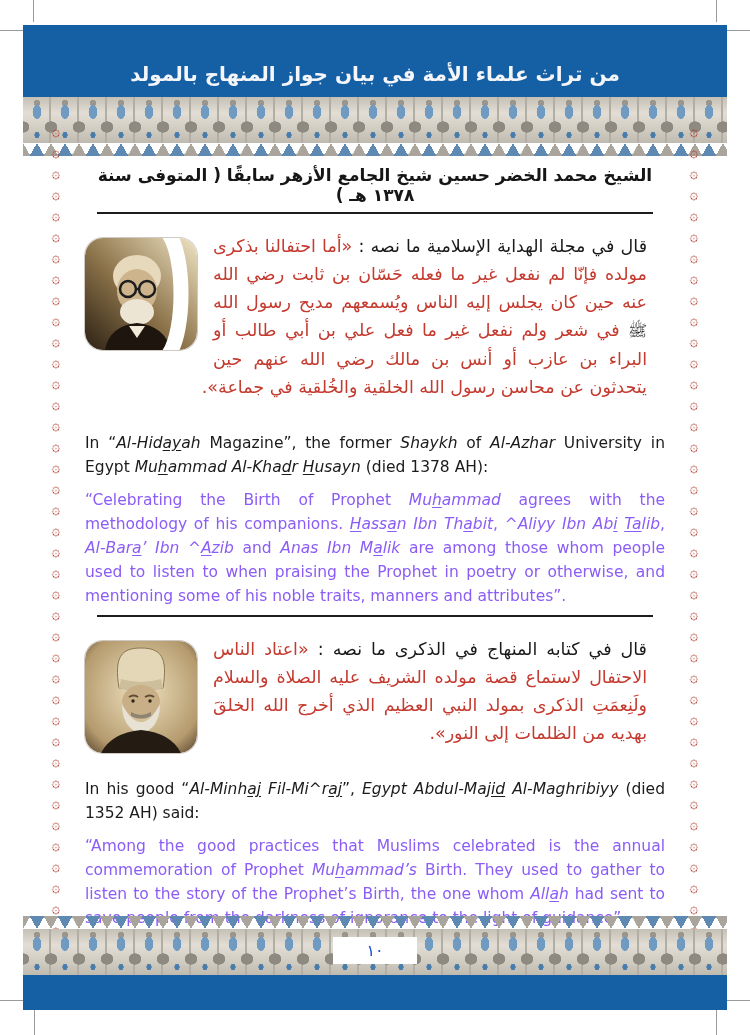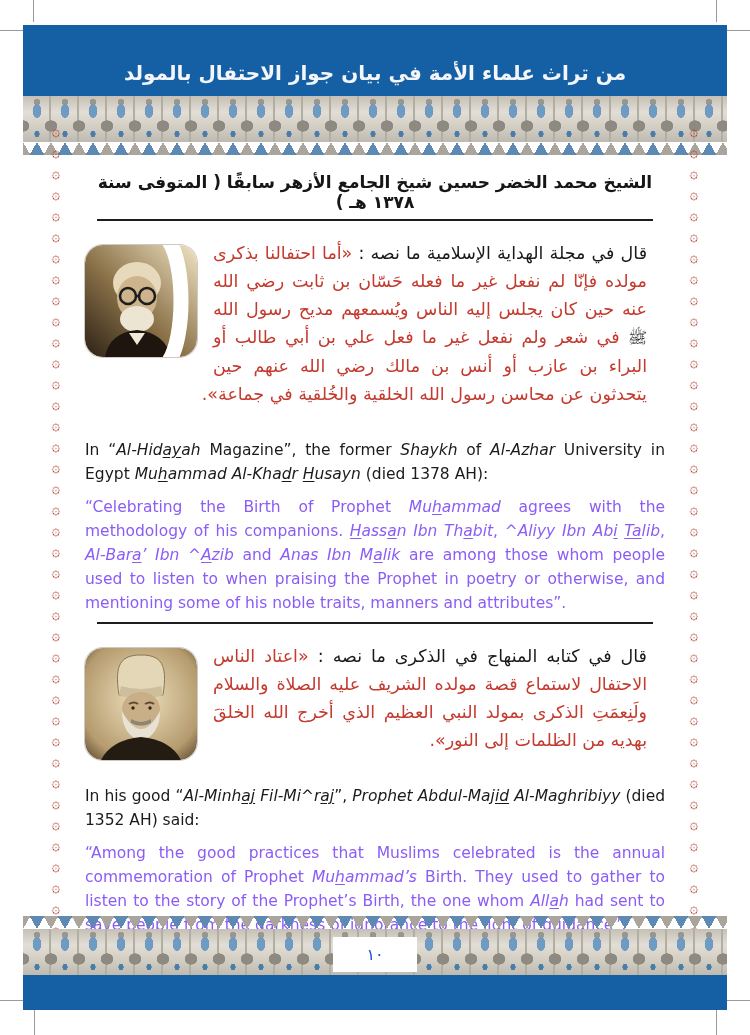--- a/index.html
+++ b/index.html
@@ -54,21 +54,21 @@
       conic-gradient(from 330deg at 50% 100%,#aaa59c 0 60deg,rgba(0,0,0,0) 0);}
 
   
   .chain{position:absolute;top:96px;bottom:46px;width:24px;overflow:hidden;
          color:#b03a2c;font-size:15px;line-height:21px;text-align:center;
          white-space:pre-line;user-select:none;}
   .chain.left{left:21px;}
   .chain.right{right:21px;}
 
   
-  .content{flex:1 1 auto;min-height:0;overflow:hidden;padding:14px 62px 0;box-sizing:border-box;}
+  .content{flex:1 1 auto;min-height:0;overflow:hidden;padding:6px 62px 0;box-sizing:border-box;}
   .heading-ar{margin:16px 0 0;font-size:17px;font-weight:bold;color:#161616;
               text-align:center;direction:rtl;}
   .sec2 .heading-ar{margin-top:20px;}
   .rule{height:2px;background:#1d1d1d;margin:7px 12px 0;}
 
   .media{margin-top:10px;}
   .media::after{content:"";display:block;clear:both;}
   .photo{float:left;width:112px;height:112px;margin:6px 16px 2px 0;}
   .photo svg{display:block;border-radius:18px;box-shadow:0 0 0 1px rgba(60,40,20,.25);}
 
@@ -78,39 +78,39 @@
   .saw{font-size:.9em;}
 
   .en{margin:12px 0 0;font-size:15.5px;line-height:24px;text-align:justify;color:#1b1b1b;}
   .en.red{margin-top:9px;color:#8b5cf6;}
   .it{font-style:italic;}
   .un{text-decoration:underline;text-underline-offset:2px;font-style:italic;}
 
   
   .bottom-group{margin-top:auto;flex:0 0 auto;}
   .pagenum{position:absolute;left:50%;top:8px;transform:translateX(-50%);
-           width:84px;height:35px;background:#ffffff;display:flex;align-items:center;
+           width:84px;height:27px;background:#ffffff;display:flex;align-items:center;
            justify-content:center;font-size:16px;color:#1d4ed8;direction:rtl;}
 </style>
 </head>
 <body>
 
 <div class="crop tl-v"></div>
 <div class="crop tl-h"></div>
 <div class="crop tr-v"></div>
 <div class="crop tr-h"></div>
 <div class="crop bl-h"></div>
 <div class="crop bl-v"></div>
 <div class="crop br-h"></div>
 <div class="crop br-v"></div>
 
 <div class="sheet">
 
   <header class="banner top">
-    <span class="banner-title">من تراث علماء الأمة في بيان جواز الاحتفال بالمولد</span>
+    <span class="banner-title">من تراث علماء الأمة في بيان جواز المنهاج بالمولد</span>
   </header>
 
   <div class="ornament">
     <div class="teeth down"></div>
   </div>
 
   <div class="chain left">۞
 ۞
 ۞
 ۞
@@ -248,21 +248,21 @@
             <circle cx="48" cy="60" r="1.7" fill="#2e2418"></circle>
             <circle cx="65" cy="60" r="1.7" fill="#2e2418"></circle>
             <path d="M37,63 Q56,99 75,63 Q75,87 56,93 Q37,87 37,63" fill="#e8e2d4"></path>
             <path d="M46,71 q10,6 20,0 l0,4 q-10,5 -20,0 Z" fill="#8d8474"></path>
             <path d="M16,112 Q26,92 56,89 Q86,92 96,112 Z" fill="#241b12"></path>
           </svg>
         </div>
         <p class="ar-para"><span class="ink">قال في كتابه المنهاج في الذكرى ما نصه : </span><span>«اعتاد الناس الاحتفال لاستماع قصة مولده الشريف عليه الصلاة والسلام ولَنِعمَتِ الذكرى بمولد النبي العظيم الذي أخرج الله الخلقَ بهديه من الظلمات إلى النور».</span></p>
       </div>
 
-      <p class="en black"><span>In his good “</span><span class="it">Al-Minh</span><span class="it un">aj</span><span class="it"> Fil-Mi^r</span><span class="it un">aj</span><span>”, </span><span class="it">Prophet Abdul-Maj</span><span class="it un">id</span><span class="it"> Al-Maghribiyy</span><span> (died 1352 AH) said:</span></p>
+      <p class="en black"><span>In his good “</span><span class="it">Al-Minh</span><span class="it un">aj</span><span class="it"> Fil-Mi^r</span><span class="it un">aj</span><span>”, </span><span class="it">Egypt Abdul-Maj</span><span class="it un">id</span><span class="it"> Al-Maghribiyy</span><span> (died 1352 AH) said:</span></p>
       <p class="en red"><span>“Among the good practices that Muslims celebrated is the annual commemoration of Prophet </span><span class="it">Mu</span><span class="it un">h</span><span class="it">ammad’s</span><span> Birth.  They used to gather to listen to the story of the Prophet’s Birth, the one whom </span><span class="it">All</span><span class="it un">a</span><span class="it">h</span><span> had sent to save people from the darkness of ignorance to the light of guidance”.</span></p>
     </section>
 
   </main>
 
   <div class="bottom-group">
     <div class="ornament">
       <div class="teeth up"></div>
       <div class="pagenum">١٠</div>
     </div>

